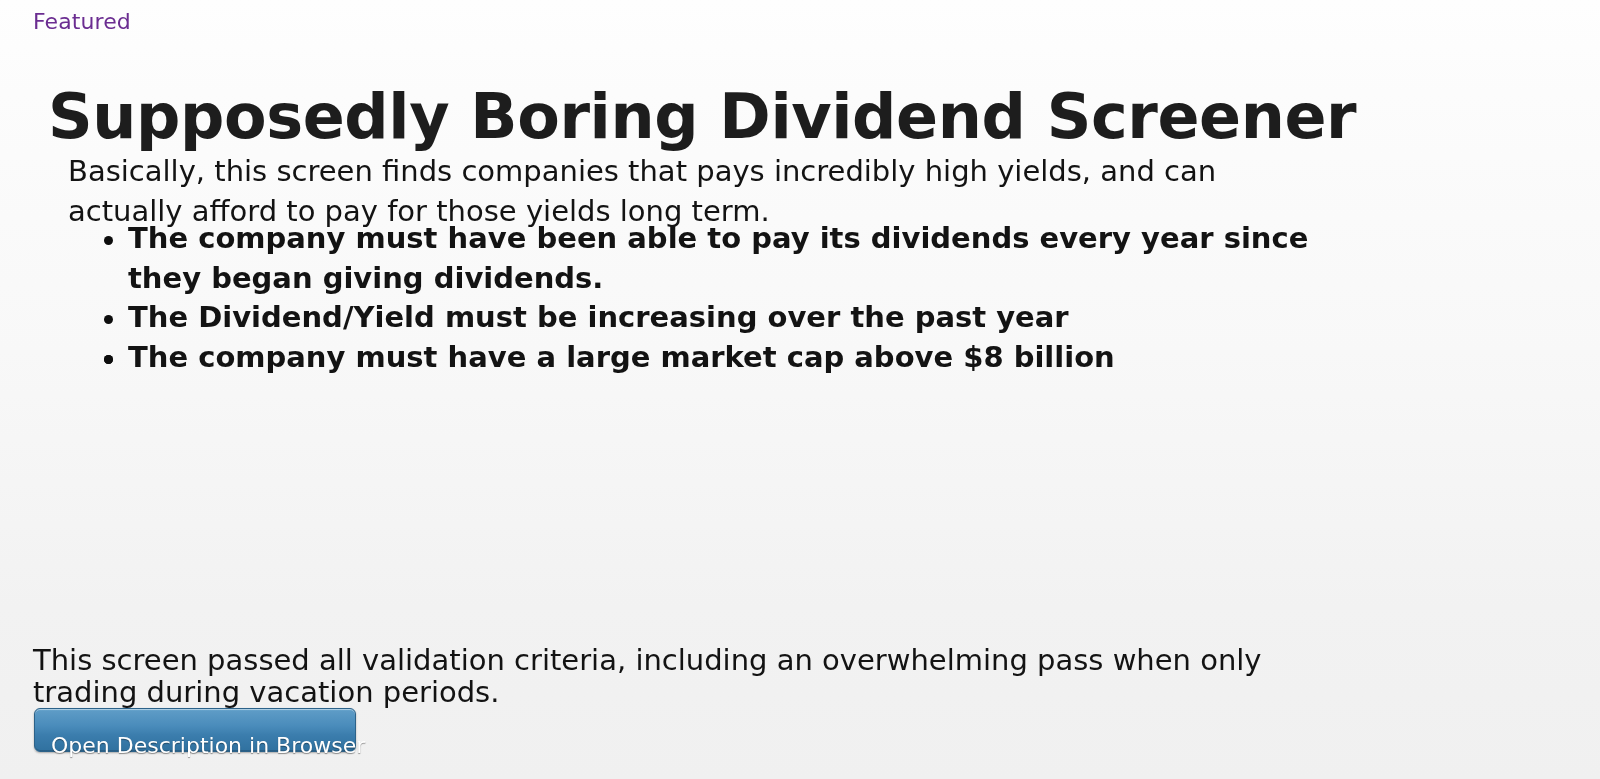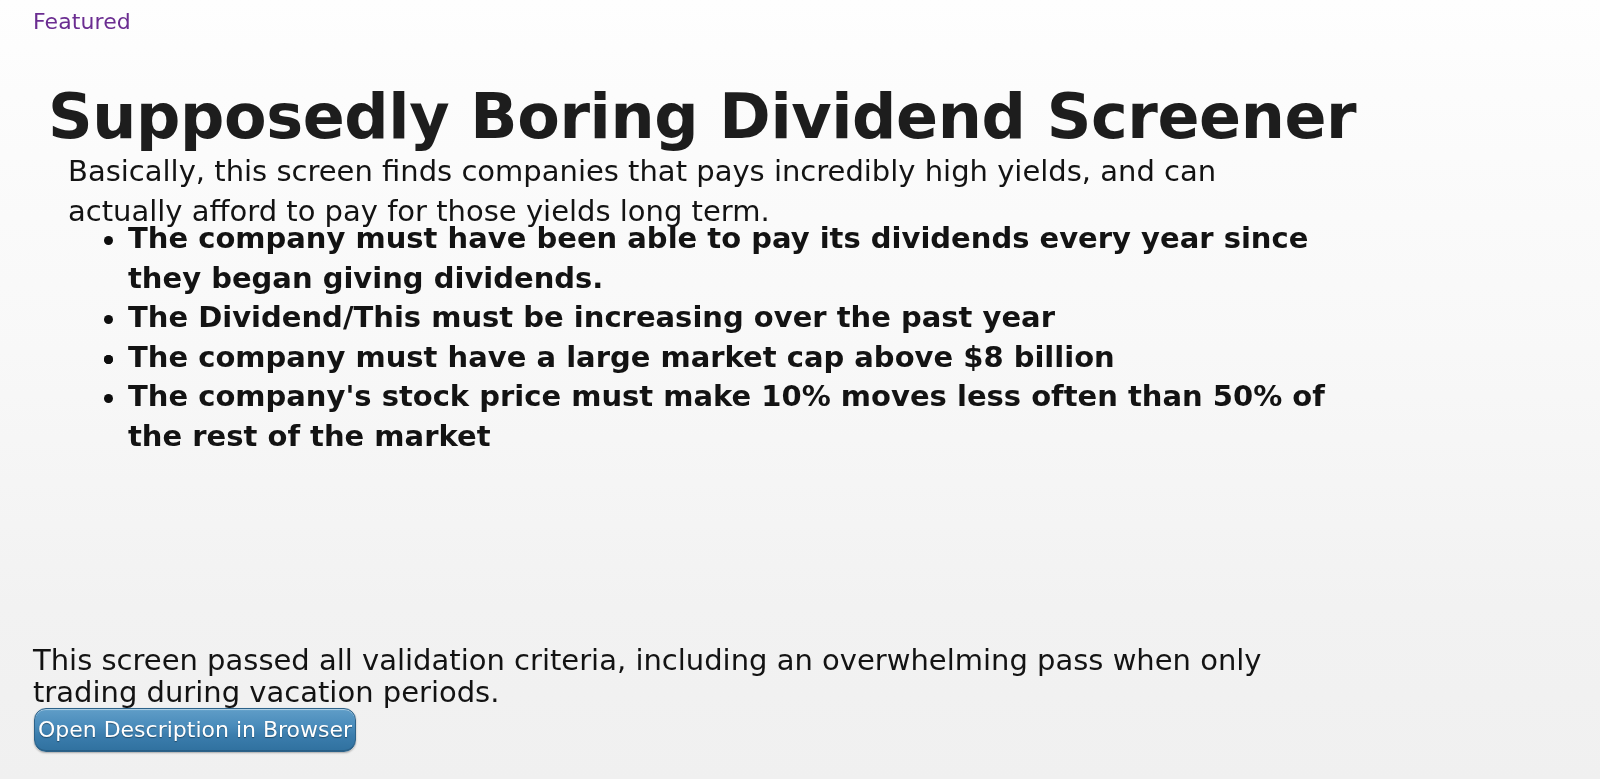--- a/index.html
+++ b/index.html
@@ -109,23 +109,23 @@
   }
 
   
   .open-btn {
     position: absolute;
     left: 34px;
     top: 708px;
     width: 322px;
     height: 44px;
     box-sizing: border-box;
-    padding: 0;
+    padding: 16px;
     border: 1px solid #2c6289;
-    border-radius: 12px;
+    border-radius: 6px;
     background: linear-gradient(to bottom,
         #76b0d4 0px,
         #5d9bc6 2px,
         #4a8cbb 40%,
         #3b7dad 62%,
         #30719f 100%);
     box-shadow:
         inset 0 1px 0 rgba(255,255,255,0.42),
         inset 0 -1px 0 rgba(0,0,0,0.16),
         0 1px 2px rgba(0,0,0,0.30);
@@ -150,32 +150,28 @@
 
   <p class="intro">Basically, this screen finds companies that pays incredibly high yields, and can actually afford to pay for those yields long term.</p>
 
   <ul class="criteria-list">
     <li class="criteria-item">
       <span class="bullet-dot"></span>
       <span>The company must have been able to pay its dividends every year since they began giving dividends.</span>
     </li>
     <li class="criteria-item">
       <span class="bullet-dot"></span>
-      <span>The Dividend/This must be increasing over the past year</span>
+      <span>The Dividend/Yield must be increasing over the past year</span>
     </li>
     <li class="criteria-item">
       <span class="bullet-dot"></span>
     </li>
     <li class="criteria-item">
       <span class="bullet-dot"></span>
       <span>The company must have a large market cap above $8 billion</span>
-    </li>
-    <li class="criteria-item">
-      <span class="bullet-dot"></span>
-      <span>The company's stock price must make 10% moves less often than 50% of the rest of the market</span>
     </li>
   </ul>
 
   <p class="closing">This screen passed all validation criteria, including an overwhelming pass when only trading during vacation periods.</p>
 
   <button class="open-btn" type="button">Open Description in Browser</button>
 
 </div>
 
 </body></html>

